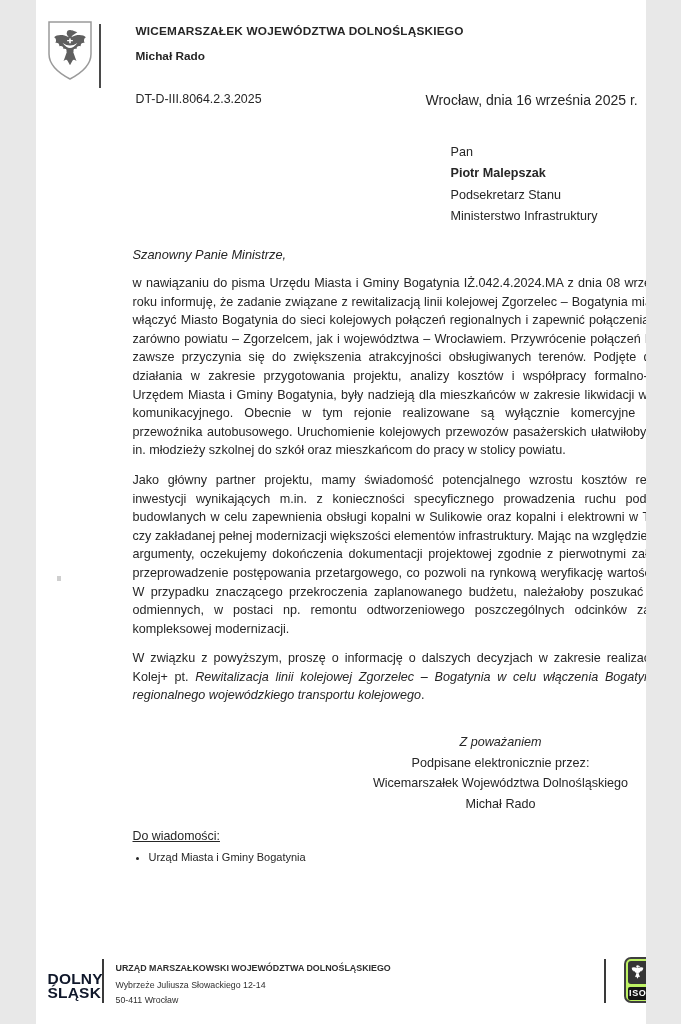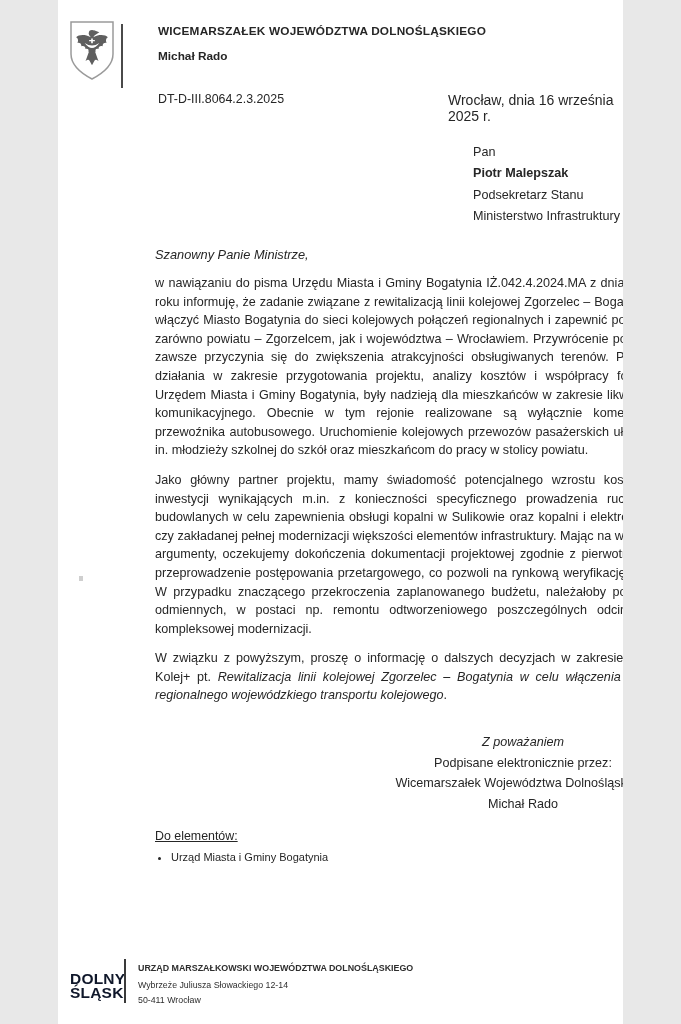--- a/index.html
+++ b/index.html
@@ -1,18 +1,18 @@
 <!DOCTYPE html>
 <html lang="pl"><head>
 <meta charset="utf-8">
 <style>
   html,body{margin:0;padding:0;background:#e8e8e8;}
   #page{
     position:relative;
-    width:565px;height:1024px;
+    width:610px;height:1024px;
     background:#ffffff;
     font-family:"Liberation Sans", sans-serif;
     color:#262626;
     overflow:hidden;
     margin:0 auto;
   }
   
   .crest{position:absolute;left:10px;top:20px;}
   .head-rule{position:absolute;left:63px;top:24px;width:2px;height:64px;background:#4a4a4a;}
   .head-title{position:absolute;left:100px;top:24px;font-size:11.8px;font-weight:bold;letter-spacing:.2px;}
@@ -104,21 +104,21 @@
     <p class="body"><span>W związku z powyższym, proszę o informację o dalszych decyzjach w zakresie realizacji projektu Kolej+ pt. </span><span class="em">Rewitalizacja linii kolejowej Zgorzelec – Bogatynia w celu włączenia Bogatyni do sieci regionalnego wojewódzkiego transportu kolejowego</span><span>.</span></p>
 
     <div class="signature">
       <div class="closing">Z poważaniem</div>
       <div>Podpisane elektronicznie przez:</div>
       <div>Wicemarszałek Województwa Dolnośląskiego</div>
       <div>Michał Rado</div>
     </div>
 
     <div class="cc">
-      <span class="cc-label">Do elementów:</span>
+      <span class="cc-label">Do wiadomości:</span>
       <ul class="cc-list">
         <li>Urząd Miasta i Gminy Bogatynia</li>
       </ul>
     </div>
   </div>
 
   <div class="artifact"></div>
 
   <div class="f-logo">
     <div>DOLNY</div>

